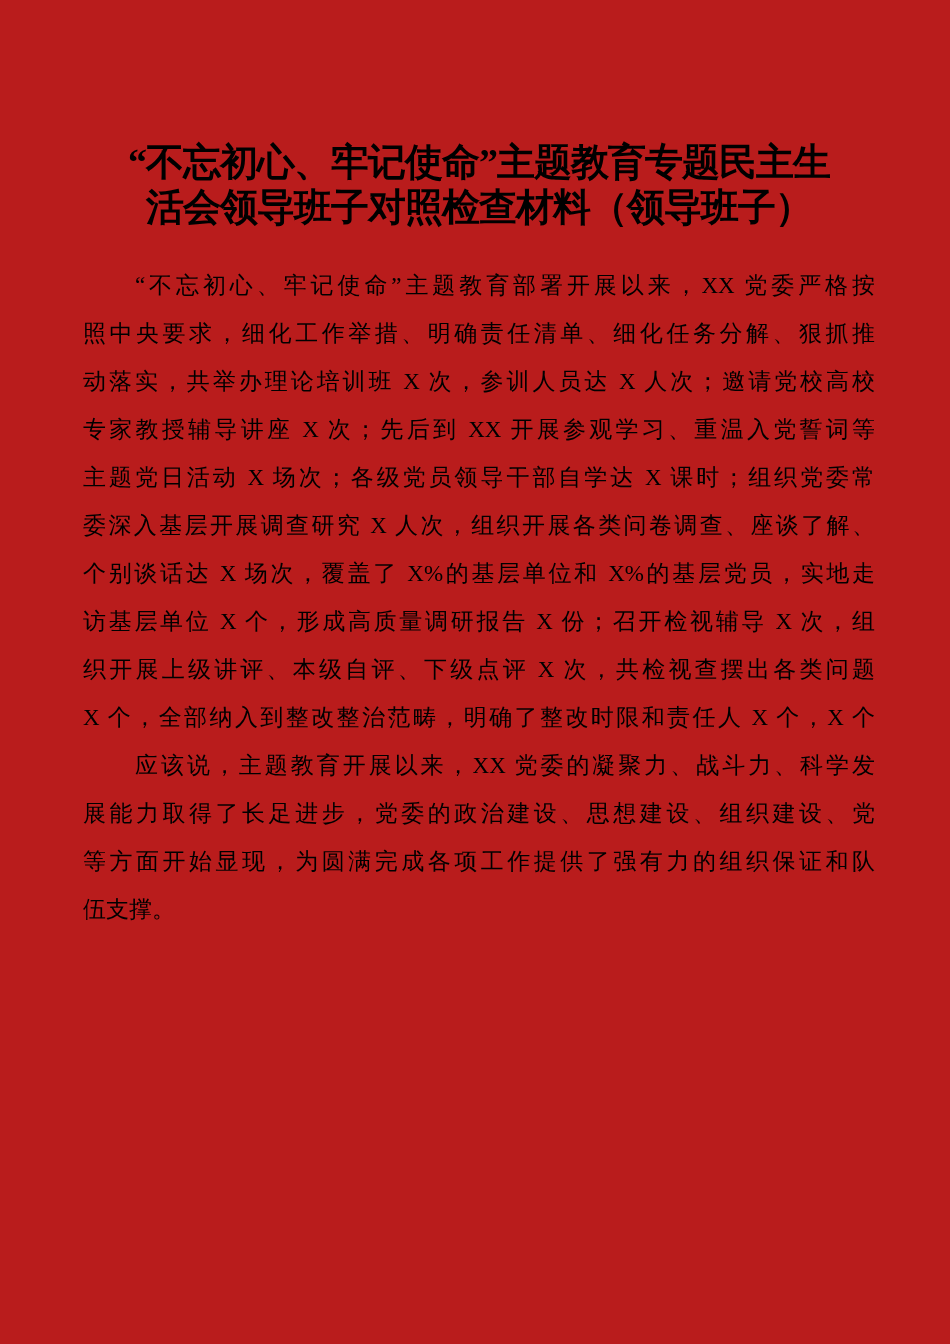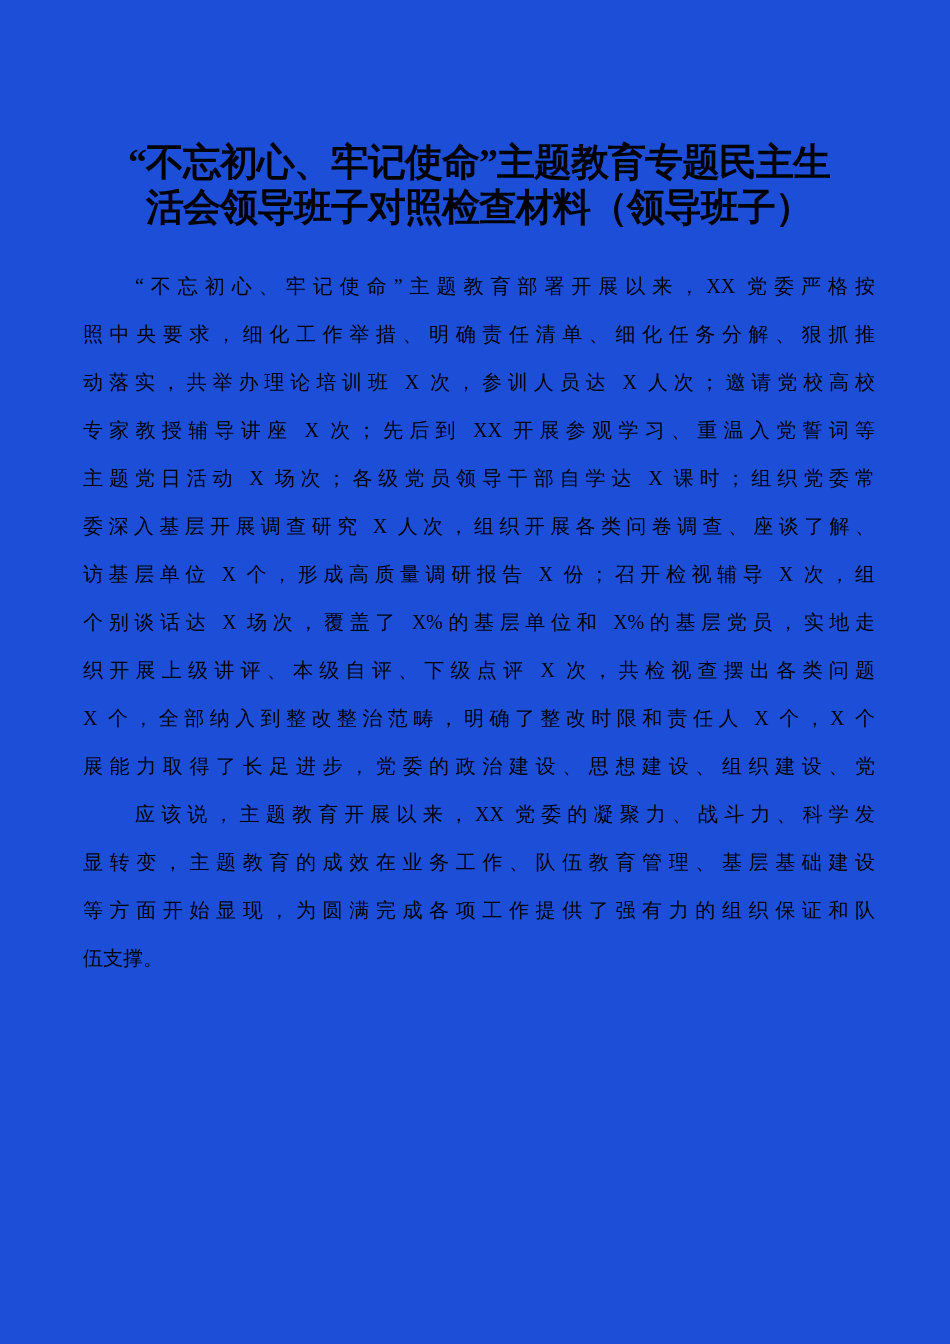--- a/index.html
+++ b/index.html
@@ -1,39 +1,39 @@
 <!DOCTYPE html>
 <html><head>
 <meta charset="utf-8">
 <style>
   html, body { margin: 0; padding: 0; background: #ffffff; }
   .page {
     position: relative;
     width: 950px;
     height: 1344px;
-    background: #1d4ed8;
+    background: #b91c1c;
     box-sizing: border-box;
     padding: 140px 75px 0 83px;
     font-family: "Liberation Serif", "DejaVu Serif", serif;
     color: #000000;
     overflow: hidden;
   }
   .title {
     margin: 0 0 32px 0;
     text-align: center;
     font-size: 38px;
     line-height: 45px;
     font-weight: 700;
     color: #000000;
     letter-spacing: -1px;
   }
   .title .tline { display: block; }
   .para { margin: 0; padding: 0; }
   .tl {
-    font-size: 20px;
+    font-size: 23px;
     line-height: 48px;
     height: 48px;
     overflow: hidden;
     text-align: justify;
     text-align-last: justify;
     color: #000000;
     white-space: nowrap;
   }
   .tl.first { text-indent: 52px; }
   .tl.plast { text-align-last: left; }
@@ -50,29 +50,28 @@
 
   <div class="doc-body">
 
     <div class="para">
       <div class="tl first">“不忘初心、牢记使命”主题教育部署开展以来，XX 党委严格按</div>
       <div class="tl">照中央要求，细化工作举措、明确责任清单、细化任务分解、狠抓推</div>
       <div class="tl">动落实，共举办理论培训班 X 次，参训人员达 X 人次；邀请党校高校</div>
       <div class="tl">专家教授辅导讲座 X 次；先后到 XX 开展参观学习、重温入党誓词等</div>
       <div class="tl">主题党日活动 X 场次；各级党员领导干部自学达 X 课时；组织党委常</div>
       <div class="tl">委深入基层开展调查研究 X 人次，组织开展各类问卷调查、座谈了解、</div>
+      <div class="tl">个别谈话达 X 场次，覆盖了 X%的基层单位和 X%的基层党员，实地走</div>
       <div class="tl">访基层单位 X 个，形成高质量调研报告 X 份；召开检视辅导 X 次，组</div>
-      <div class="tl">个别谈话达 X 场次，覆盖了 X%的基层单位和 X%的基层党员，实地走</div>
       <div class="tl">织开展上级讲评、本级自评、下级点评 X 次，共检视查摆出各类问题</div>
       <div class="tl">X 个，全部纳入到整改整治范畴，明确了整改时限和责任人 X 个，X 个</div>
     </div>
 
     <div class="para">
+      <div class="tl first">应该说，主题教育开展以来，XX 党委的凝聚力、战斗力、科学发</div>
       <div class="tl">展能力取得了长足进步，党委的政治建设、思想建设、组织建设、党</div>
-      <div class="tl first">应该说，主题教育开展以来，XX 党委的凝聚力、战斗力、科学发</div>
-      <div class="tl">显转变，主题教育的成效在业务工作、队伍教育管理、基层基础建设</div>
       <div class="tl">等方面开始显现，为圆满完成各项工作提供了强有力的组织保证和队</div>
       <div class="tl plast">伍支撑。</div>
     </div>
 
 
   </div>
 </div>
 
 </body></html>

